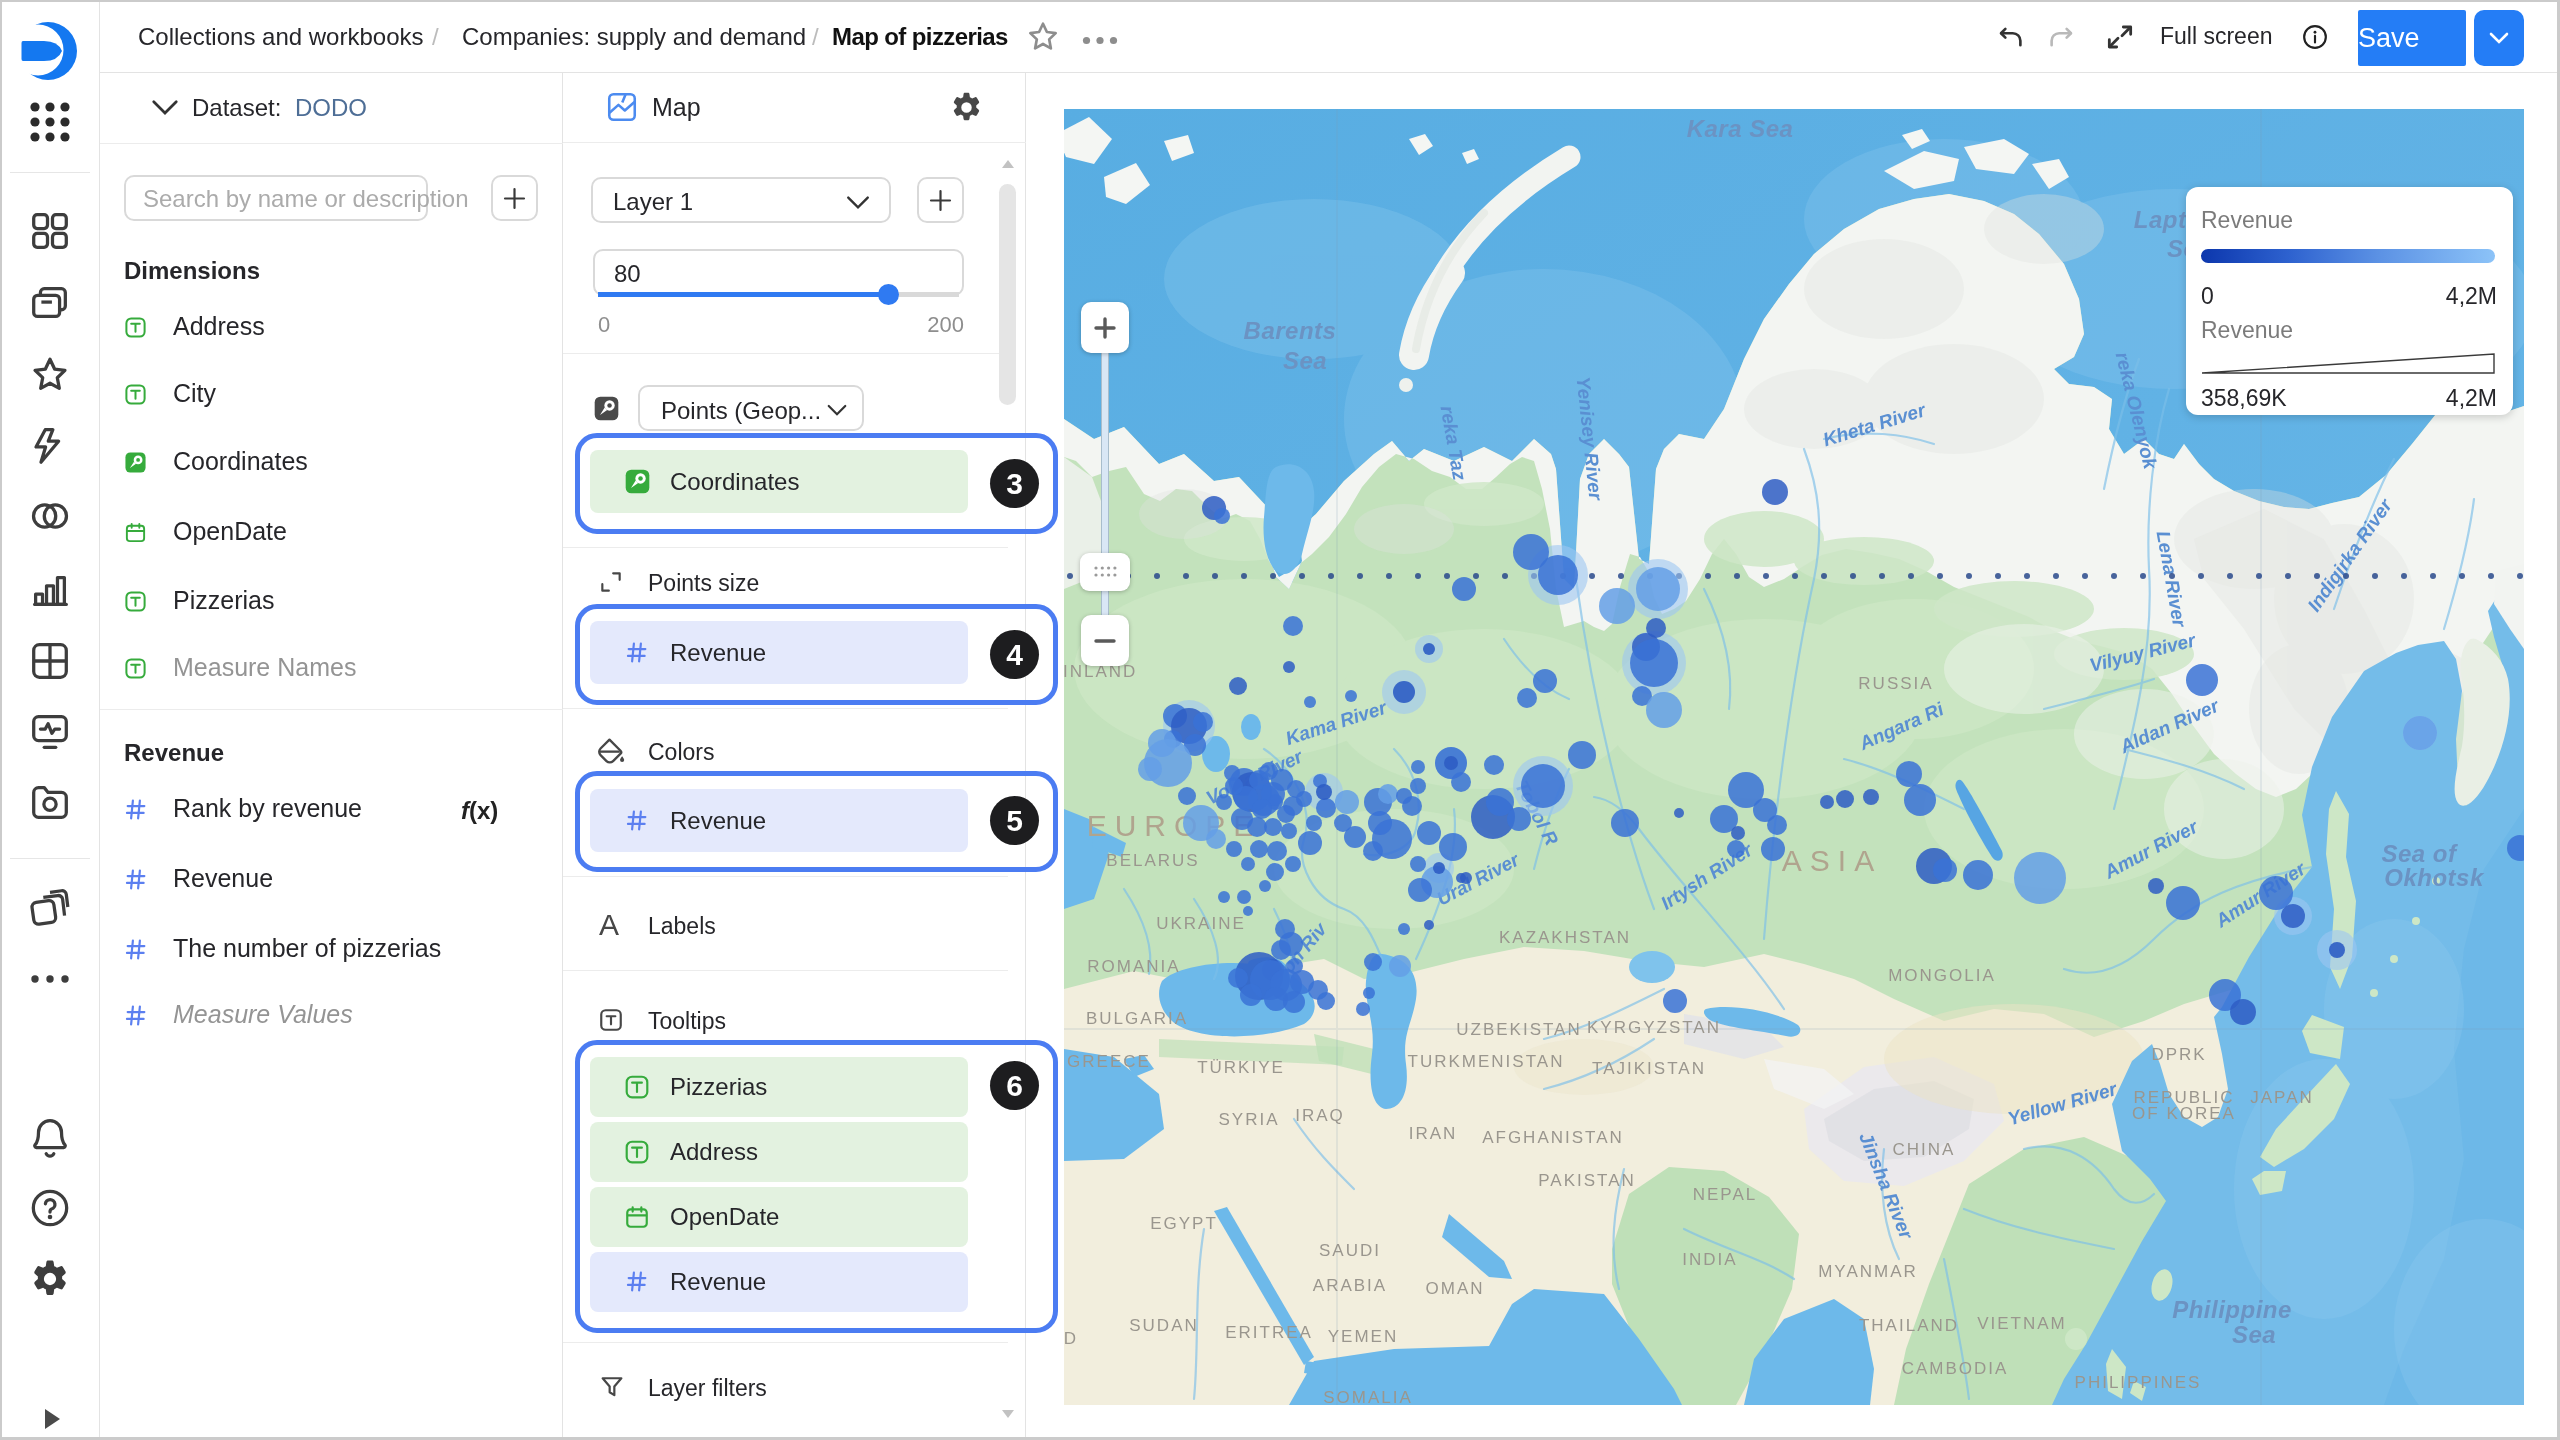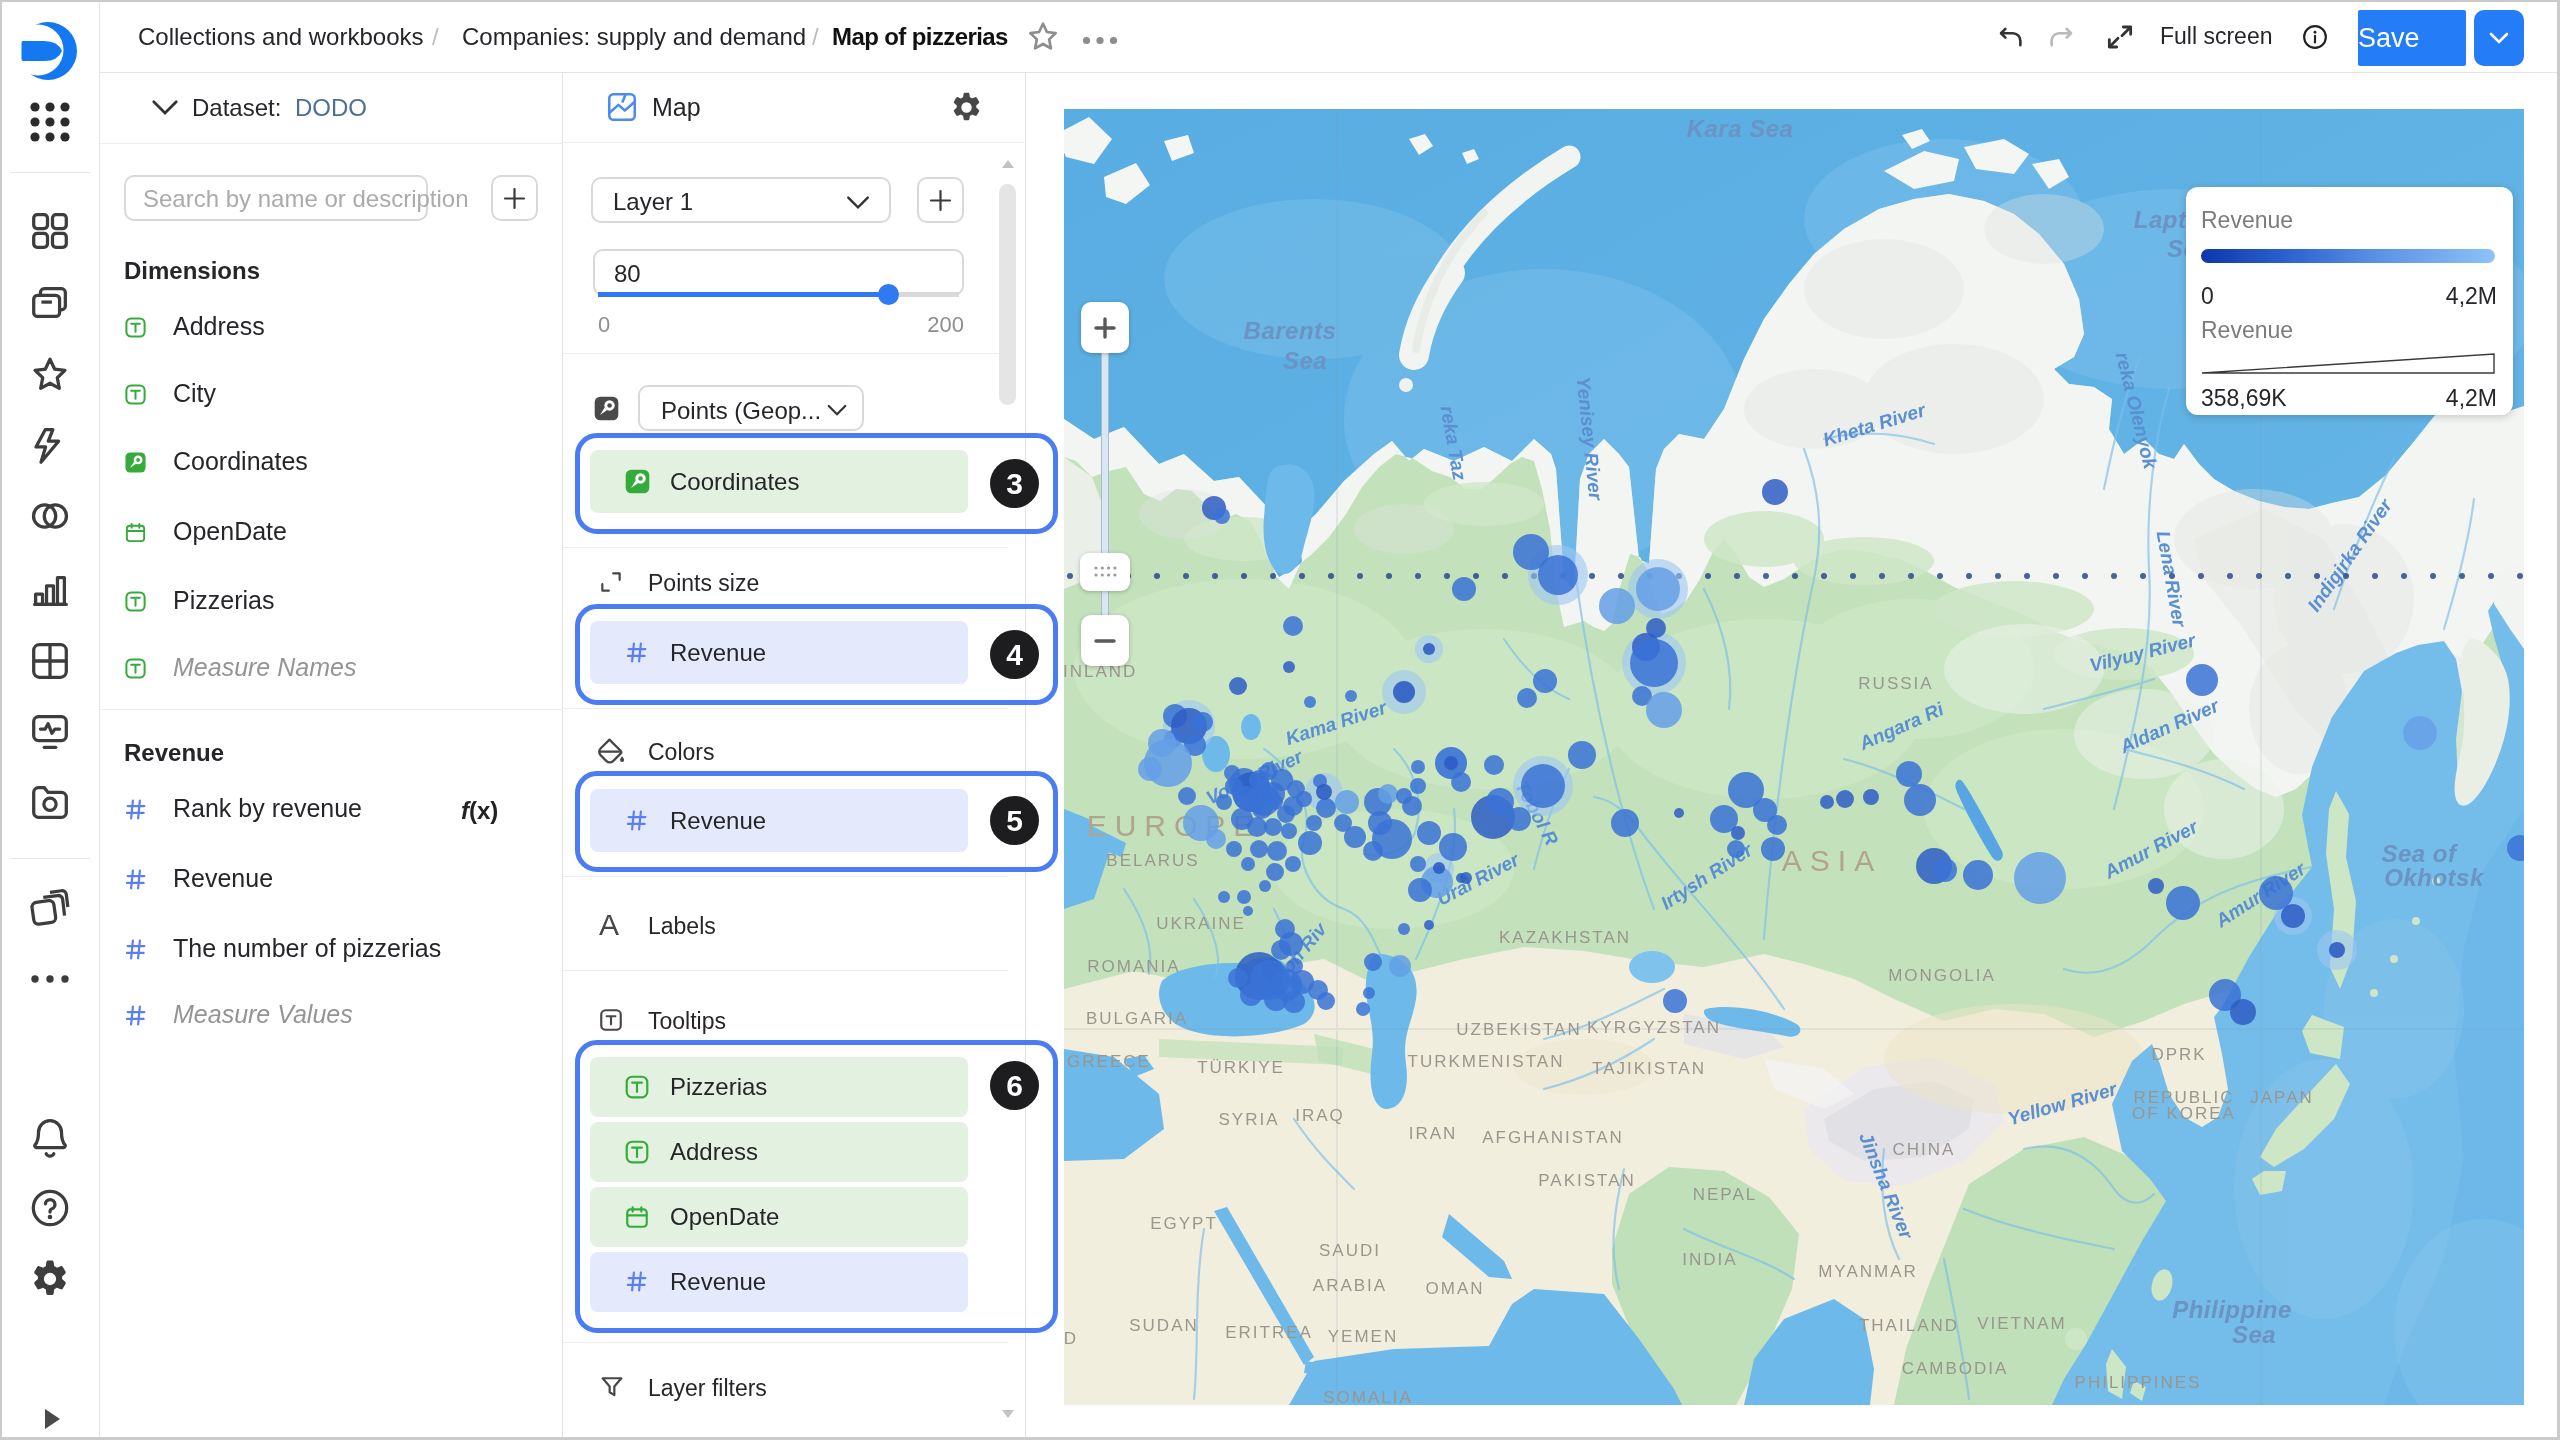--- a/index.html
+++ b/index.html
@@ -335,21 +335,21 @@
     <div class="frow" style="left:173px;top:519px;">OpenDate</div>
     <svg class="abs" style="left:124px;top:590px" width="23" height="23" viewBox="0 0 24 24" fill="none" stroke="#36ab3c" stroke-width="2.1">
       <rect x="2.5" y="2.5" width="19" height="19" rx="5"></rect>
       <path d="M7.5 8h9M12 8v8.5" stroke-linecap="round"></path>
     </svg>
     <div class="frow" style="left:173px;top:588px;">Pizzerias</div>
     <svg class="abs" style="left:124px;top:657px" width="23" height="23" viewBox="0 0 24 24" fill="none" stroke="#36ab3c" stroke-width="2.1">
       <rect x="2.5" y="2.5" width="19" height="19" rx="5"></rect>
       <path d="M7.5 8h9M12 8v8.5" stroke-linecap="round"></path>
     </svg>
-    <div class="frow" style="left:173px;top:655px;color:#949494;font-style:italic">Measure Names</div>
+    <div class="frow" style="left:173px;top:655px;color:#949494;">Measure Names</div>
     <svg class="abs" style="left:123px;top:797px" width="25" height="25" viewBox="0 0 24 24" stroke="#5b7ff0" stroke-width="2.1" stroke-linecap="round">
       <path d="M9.5 3.5L7.8 20.5M16.2 3.5l-1.7 17M4.5 8.7h16M3.8 15.3h16"></path>
     </svg>
     <div class="frow" style="left:173px;top:796px;">Rank by revenue</div>
     <div class="abs" style="left:461px;top:797px;font-size:24px;font-weight:700;color:#222"><i>f</i>(x)</div>
     <svg class="abs" style="left:123px;top:867px" width="25" height="25" viewBox="0 0 24 24" stroke="#5b7ff0" stroke-width="2.1" stroke-linecap="round">
       <path d="M9.5 3.5L7.8 20.5M16.2 3.5l-1.7 17M4.5 8.7h16M3.8 15.3h16"></path>
     </svg>
     <div class="frow" style="left:173px;top:866px;">Revenue</div>
     <svg class="abs" style="left:123px;top:937px" width="25" height="25" viewBox="0 0 24 24" stroke="#5b7ff0" stroke-width="2.1" stroke-linecap="round">

